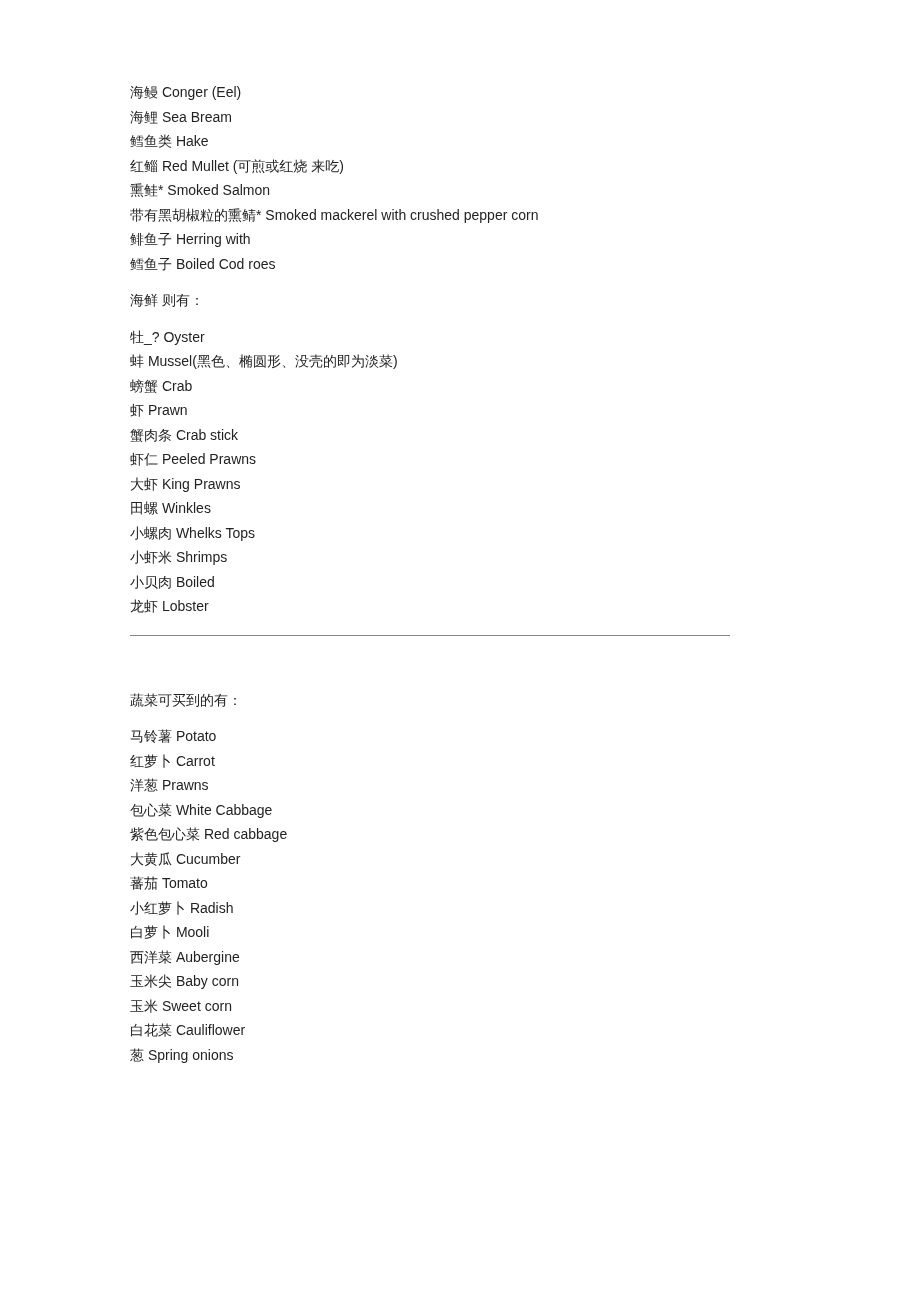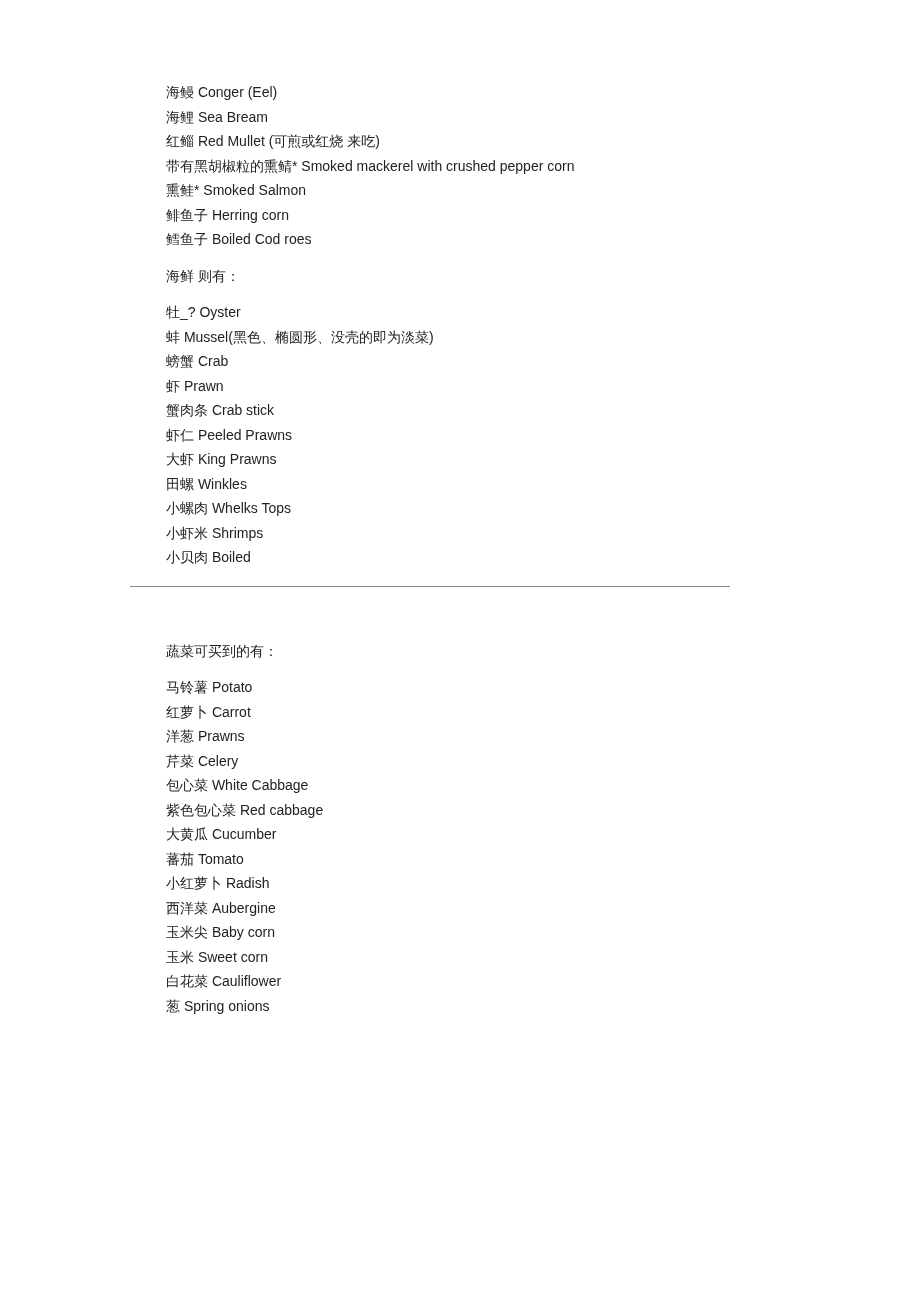--- a/index.html
+++ b/index.html
@@ -12,21 +12,20 @@
       font-family: Arial, sans-serif;
       font-size: 14px;
       color: #222222;
       width: 920px;
       min-height: 1302px;
       padding: 80px 130px 80px 130px;
       line-height: 1.7;
     }
     .section {
       margin-bottom: 12px;
-      margin-left: 36px;
     }
     .line {
       display: block;
       line-height: 1.75;
     }
     .divider {
       border: none;
       border-top: 1px solid #888;
       margin: 16px 0 32px 0;
       width: 600px;
@@ -34,61 +33,63 @@
     .spacer {
       height: 20px;
     }
   </style>
 </head>
 <body>
 
 <div class="section">
 <span class="line">海鳗  Conger (Eel)</span>
     <span class="line">海鲤  Sea Bream</span>
+    <span class="line">鳕鱼类  Hake</span>
     <span class="line">红鲻  Red Mullet (可煎或红烧 来吃)</span>
+    <span class="line">熏鲑*  Smoked Salmon</span>
     <span class="line">带有黑胡椒粒的熏鲭*  Smoked mackerel with crushed pepper corn</span>
-    <span class="line">熏鲑*  Smoked Salmon</span>
-    <span class="line">鲱鱼子  Herring corn</span>
+    <span class="line">鲱鱼子  Herring with</span>
     <span class="line">鳕鱼子  Boiled Cod roes</span>
   </div>
 
 <div class="section">
 <span class="line">海鲜 则有：</span>
   </div>
 
 <div class="section">
 <span class="line">牡_?  Oyster</span>
     <span class="line">蚌  Mussel(黑色、椭圆形、没壳的即为淡菜)</span>
     <span class="line">螃蟹  Crab</span>
     <span class="line">虾  Prawn</span>
     <span class="line">蟹肉条  Crab stick</span>
     <span class="line">虾仁  Peeled Prawns</span>
     <span class="line">大虾  King Prawns</span>
     <span class="line">田螺  Winkles</span>
     <span class="line">小螺肉  Whelks Tops</span>
     <span class="line">小虾米  Shrimps</span>
     <span class="line">小贝肉  Boiled</span>
+    <span class="line">龙虾  Lobster</span>
   </div>
 
 <hr class="divider">
 
 <div class="spacer"></div>
 
 <div class="section">
 <span class="line">蔬菜可买到的有：</span>
   </div>
 
 <div class="section">
 <span class="line">马铃薯  Potato</span>
     <span class="line">红萝卜  Carrot</span>
     <span class="line">洋葱  Prawns</span>
-    <span class="line">芹菜  Celery</span>
     <span class="line">包心菜  White Cabbage</span>
     <span class="line">紫色包心菜  Red cabbage</span>
     <span class="line">大黄瓜  Cucumber</span>
     <span class="line">蕃茄  Tomato</span>
     <span class="line">小红萝卜  Radish</span>
+    <span class="line">白萝卜  Mooli</span>
     <span class="line">西洋菜  Aubergine</span>
     <span class="line">玉米尖  Baby corn</span>
     <span class="line">玉米  Sweet corn</span>
     <span class="line">白花菜  Cauliflower</span>
     <span class="line">葱  Spring onions</span>
   </div>
 
 </body></html>

